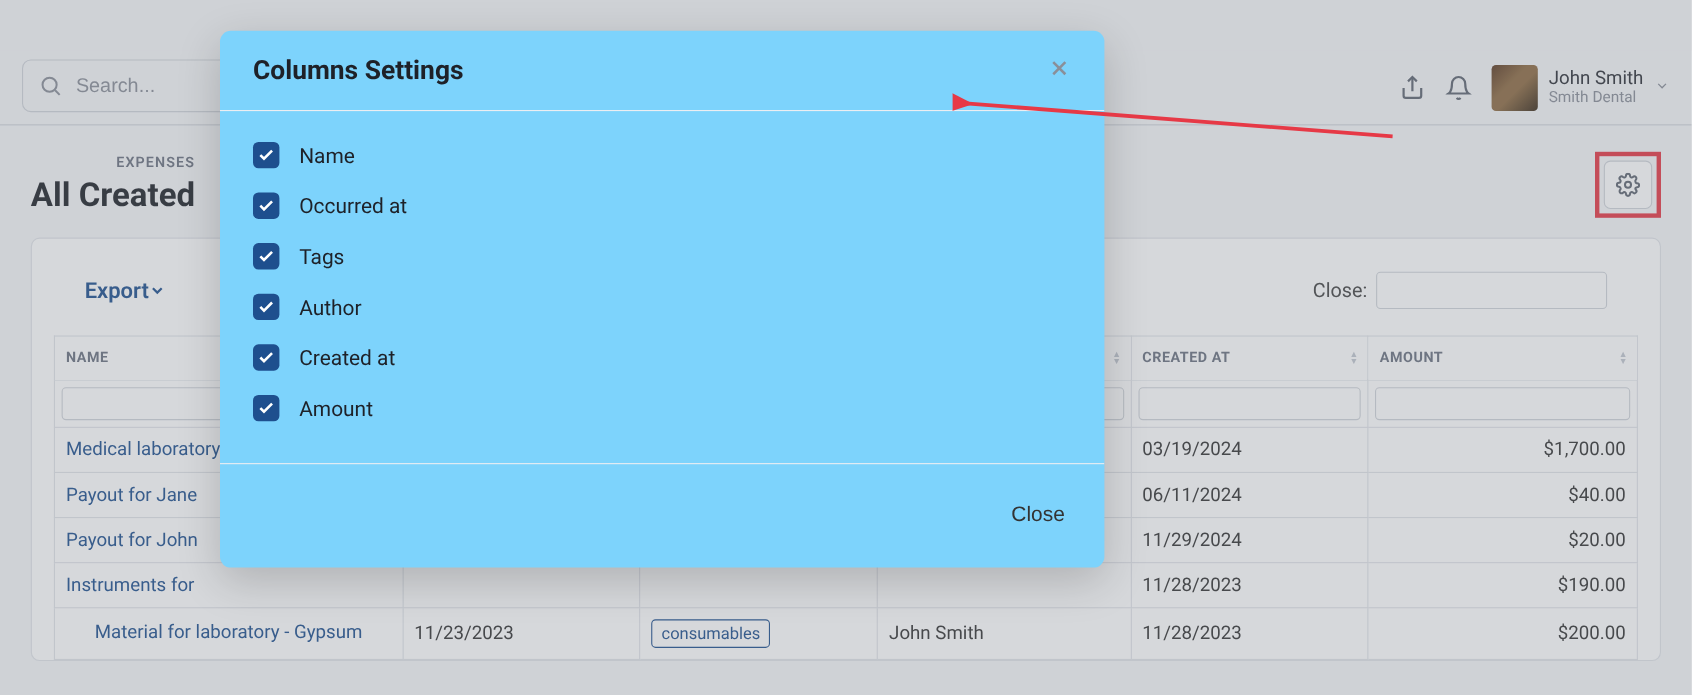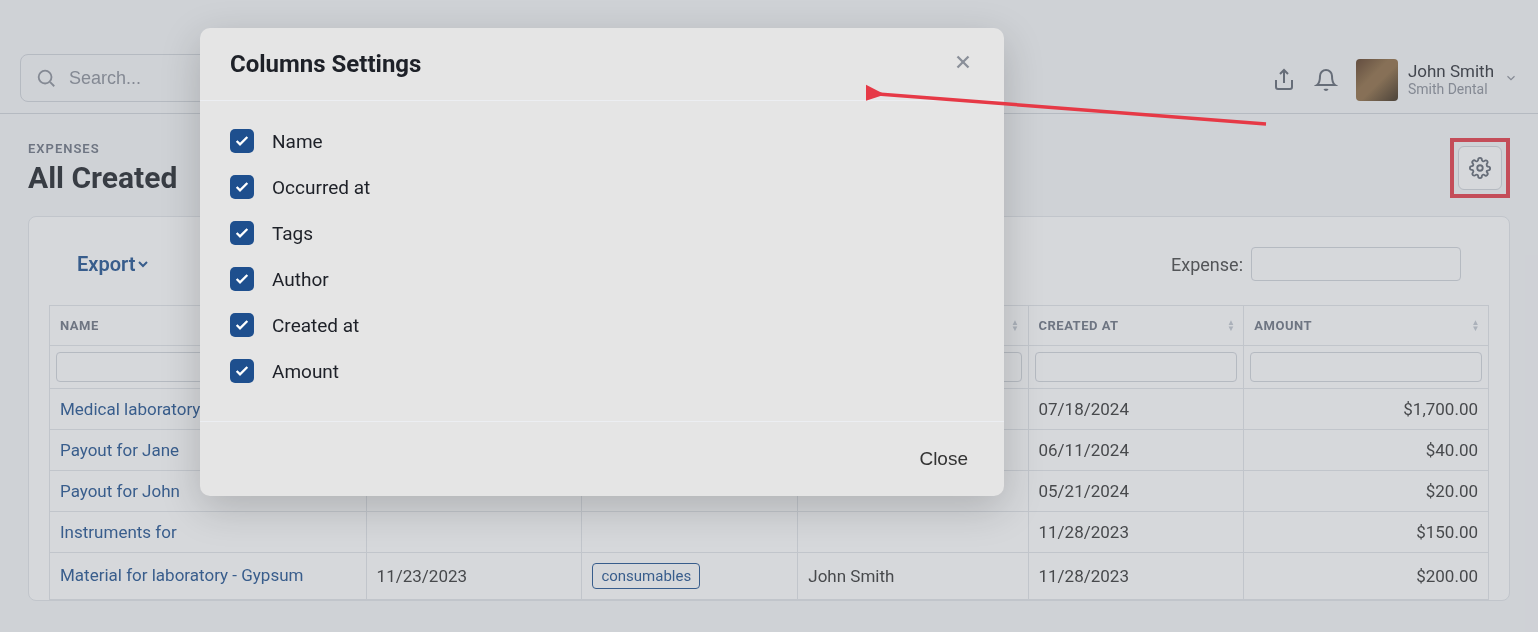--- a/index.html
+++ b/index.html
@@ -100,20 +100,21 @@
     display: flex;
     justify-content: space-between;
     align-items: center;
     padding: 24px 28px 18px 28px;
   }
   .breadcrumb {
     font-size: 13px;
     letter-spacing: 1px;
     color: #6b7280;
     font-weight: 600;
+    text-align: right;
   }
   .page-title {
     font-size: 30px;
     font-weight: 700;
     color: #1e2128;
     margin-top: 4px;
   }
   .header-actions {
     display: flex;
     align-items: center;
@@ -254,36 +255,37 @@
     border-radius: 4px;
     padding: 3px 8px;
     font-size: 15px;
   }
   .amount {
     text-align: right;
   }
   .multi-line {
     white-space: normal;
     line-height: 1.4;
+    text-align: center;
   }
   
   .overlay {
     position: absolute;
     inset: 0;
     background: rgba(120,125,135,0.3);
     z-index: 5;
     pointer-events: none;
   }
   
   .modal {
     position: absolute;
     top: 28px;
     left: 200px;
     width: 804px;
-    background: #e5e5e5;
+    background: #7dd3fc;
     border-radius: 10px;
     z-index: 10;
     box-shadow: 0 12px 40px rgba(0,0,0,0.18);
     overflow: hidden;
   }
   .modal-header {
     display: flex;
     justify-content: space-between;
     align-items: center;
     padding: 22px 30px;
@@ -328,21 +330,21 @@
   .checkbox svg {
     width: 16px;
     height: 16px;
   }
   .check-label {
     font-size: 19px;
     color: #1e2128;
   }
   .modal-footer {
     border-top: 1px solid #eceef2;
-    padding: 26px 36px;
+    padding: 36px 36px;
     text-align: right;
   }
   .close-btn-text {
     font-size: 19px;
     color: #333;
     background: none;
     border: none;
     cursor: pointer;
   }
   
@@ -411,21 +413,21 @@
 
 <div class="panel">
   <div class="panel-top">
     <span class="export-btn">
       <span>Export</span>
       <svg viewBox="0 0 24 24" fill="none" stroke="currentColor" stroke-width="3">
           <polyline points="6 9 12 15 18 9"></polyline>
         </svg>
     </span>
     <label class="search-label">
-      <span>Expense:</span>
+      <span>Close:</span>
       <input class="search-field" type="text" style="">
     </label>
   </div>
 
   <table>
     <colgroup>
       <col style="width:22%">
         <col style="width:15%">
         <col style="width:15%">
         <col style="width:16%">
@@ -450,46 +452,46 @@
         <td><input type="text" style=""></td>
       </tr>
     </thead>
     <tbody id="table-body">
 
     <tr>
           <td><span class="link">Medical laboratory</span></td>
           <td></td>
           <td></td>
           <td></td>
-          <td>07/18/2024</td>
+          <td>03/19/2024</td>
           <td class="amount">$1,700.00</td>
         </tr>
         <tr>
           <td><span class="link">Payout for Jane</span></td>
           <td></td>
           <td></td>
           <td></td>
           <td>06/11/2024</td>
           <td class="amount">$40.00</td>
         </tr>
         <tr>
           <td><span class="link">Payout for John</span></td>
           <td></td>
           <td></td>
           <td></td>
-          <td>05/21/2024</td>
+          <td>11/29/2024</td>
           <td class="amount">$20.00</td>
         </tr>
         <tr>
           <td><span class="link">Instruments for</span></td>
           <td></td>
           <td></td>
           <td></td>
           <td>11/28/2023</td>
-          <td class="amount">$150.00</td>
+          <td class="amount">$190.00</td>
         </tr>
         <tr>
           <td class="multi-line"><span class="link">Material for laboratory - Gypsum</span></td>
           <td>11/23/2023</td>
           <td><span class="tag">consumables</span></td>
           <td>John Smith</td>
           <td>11/28/2023</td>
           <td class="amount">$200.00</td>
         </tr>
       </tbody>

